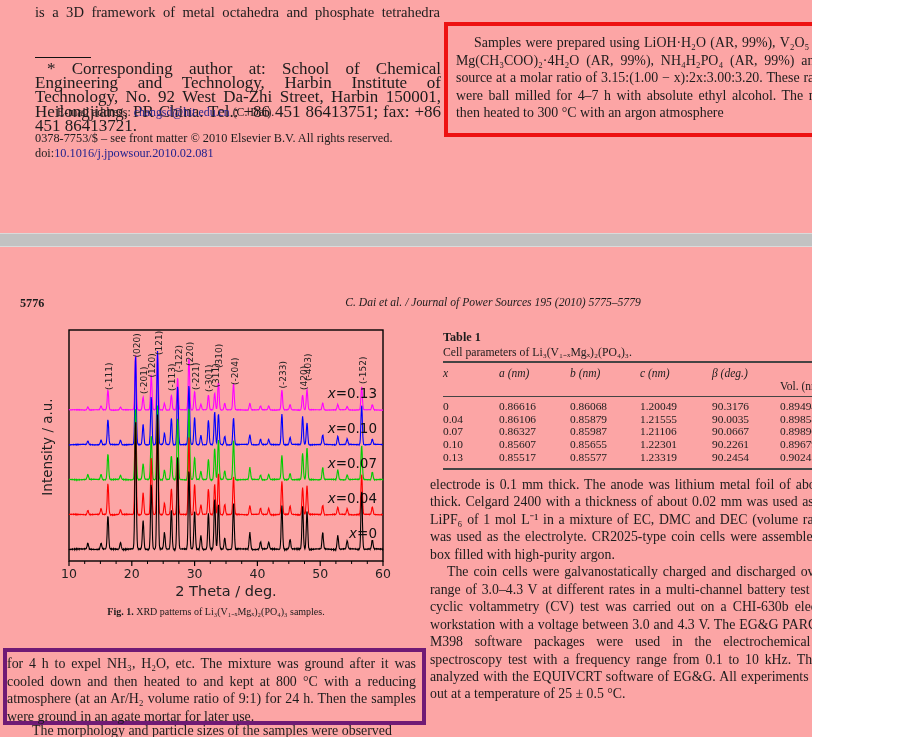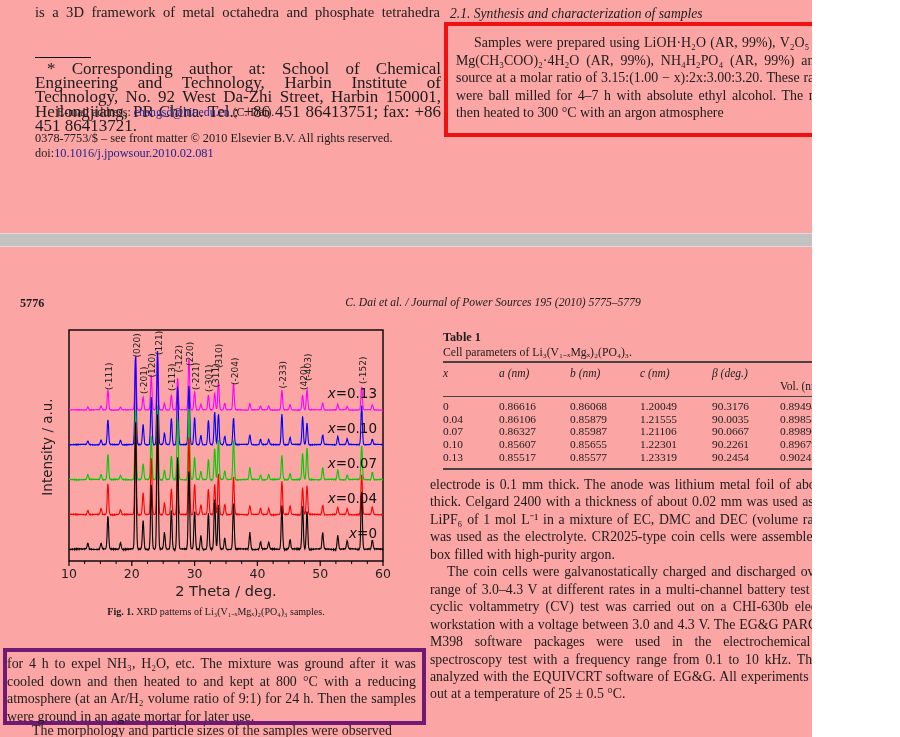--- a/index.html
+++ b/index.html
@@ -67,21 +67,20 @@
 
   <div class="abs just" id="body-line-top">is a 3D framework of metal octahedra and phosphate tetrahedra</div>
 
   <div class="abs" id="footnote-rule"></div>
   <p class="abs just" id="footnote">* Corresponding author at: School of Chemical Engineering and Technology, Harbin Institute of Technology, No. 92 West Da-Zhi Street, Harbin 150001, Heilongjiang, PR China. Tel.: +86 451 86413751; fax: +86 451 86413721.</p>
   <p class="abs" id="email-line"><span class="ital">E-mail address:</span>&nbsp;<a href="#" class="link">changsd@hit.edu.cn</a><span> (C. Dai).</span></p>
 
   <p class="abs" id="issn-line">0378-7753/$ – see front matter © 2010 Elsevier B.V. All rights reserved.</p>
   <p class="abs" id="doi-line"><span>doi:</span><a href="#" class="link">10.1016/j.jpowsour.2010.02.081</a></p>
 
-  <div class="abs" id="sec-heading">2.1.  Synthesis and characterization of samples</div>
 
   <div class="abs" id="redbox-top">
     <p class="just">Samples were prepared using LiOH·H₂O (AR, 99%), V₂O₅ (AR, 99%), Mg(CH₃COO)₂·4H₂O (AR, 99%), NH₄H₂PO₄ (AR, 99%) and a carbon source at a molar ratio of 3.15:(1.00 − x):2x:3.00:3.20. These raw materials were ball milled for 4–7 h with absolute ethyl alcohol. The mixture was then heated to 300 °C with an argon atmosphere</p>
   </div>
 
   <div class="abs" id="page-separator"></div>
   <div class="abs" id="right-edge-line"></div>
 
   <div class="abs" id="page-number">5776</div>
   <div class="abs" id="running-title">C. Dai et al. / Journal of Power Sources 195 (2010) 5775–5779</div>

